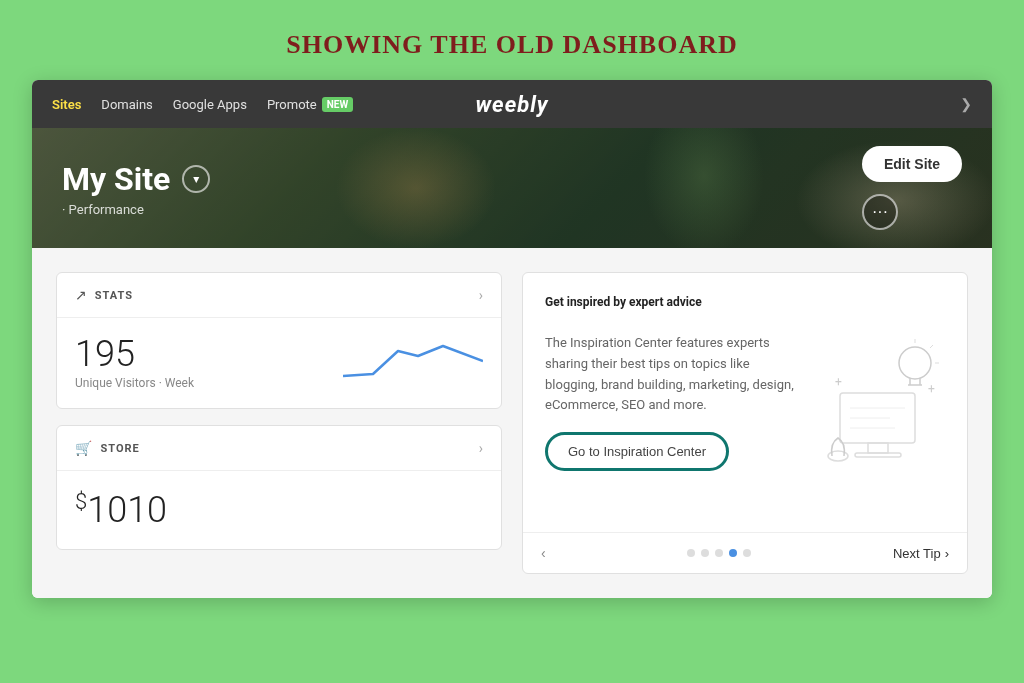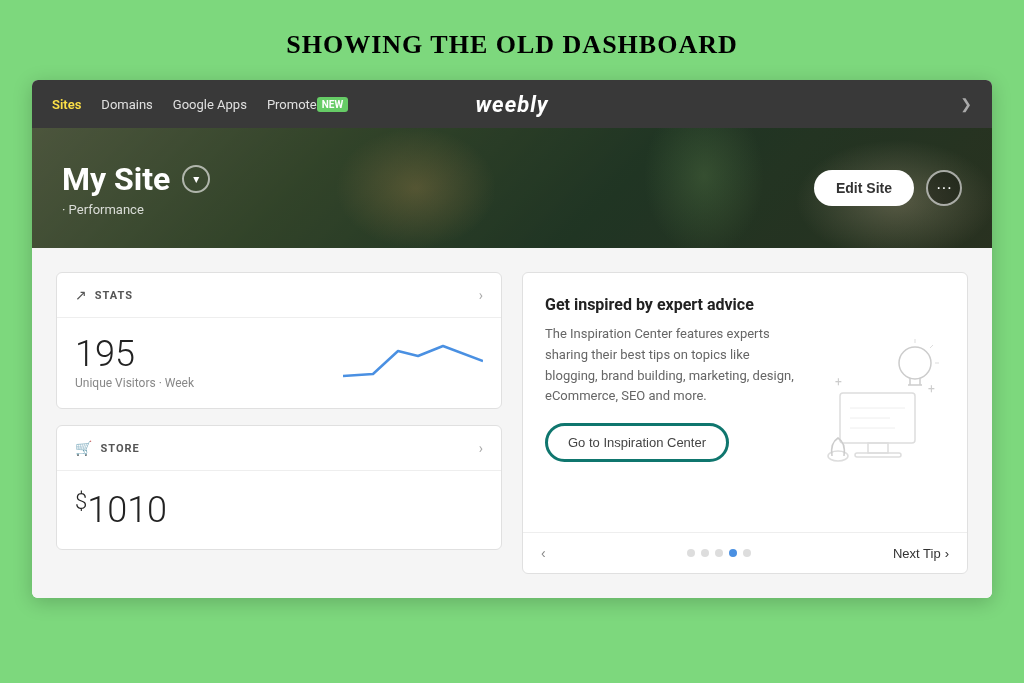--- a/index.html
+++ b/index.html
@@ -9,21 +9,21 @@
       display: flex;
       flex-direction: column;
       align-items: center;
       min-height: 683px;
       padding: 20px;
     }
 
     .page-title {
       font-size: 26px;
       font-weight: 800;
-      color: #000000;
+      color: #7f1d1d;
       letter-spacing: 1px;
       text-align: center;
       margin-bottom: 20px;
       margin-top: 10px;
       font-family: Georgia, serif;
     }
 
     .browser-window {
       width: 960px;
       max-width: 100%;
@@ -57,20 +57,21 @@
     }
 
     .nav-link.active {
       color: #fde047;
       font-weight: 600;
     }
 
     .promote-badge {
       display: flex;
       align-items: center;
+      gap: 5px;
     }
 
     .badge-new {
       background: #6c6;
       color: #fff;
       font-size: 10px;
       font-weight: 700;
       padding: 2px 5px;
       border-radius: 3px;
     }
@@ -149,20 +150,21 @@
       margin-top: 4px;
       display: flex;
       align-items: center;
       gap: 4px;
     }
 
     .hero-right {
       display: flex;
       gap: 12px;
       z-index: 1;
+      flex-direction: column;
     }
 
     .edit-site-btn {
       background: #fff;
       color: #333;
       border: none;
       border-radius: 25px;
       padding: 10px 22px;
       font-size: 14px;
       font-weight: 600;
@@ -287,24 +289,24 @@
       flex: 1;
       display: flex;
       gap: 16px;
     }
 
     .inspiration-text {
       flex: 1;
     }
 
     .inspiration-title {
-      font-size: 16px;
+      font-size: 12px;
       font-weight: 700;
       color: #222;
-      margin-bottom: 10px;
+      margin-bottom: 24px;
     }
 
     .inspiration-desc {
       font-size: 13px;
       color: #666;
       line-height: 1.6;
       margin-bottom: 16px;
     }
 
     .inspiration-btn {

